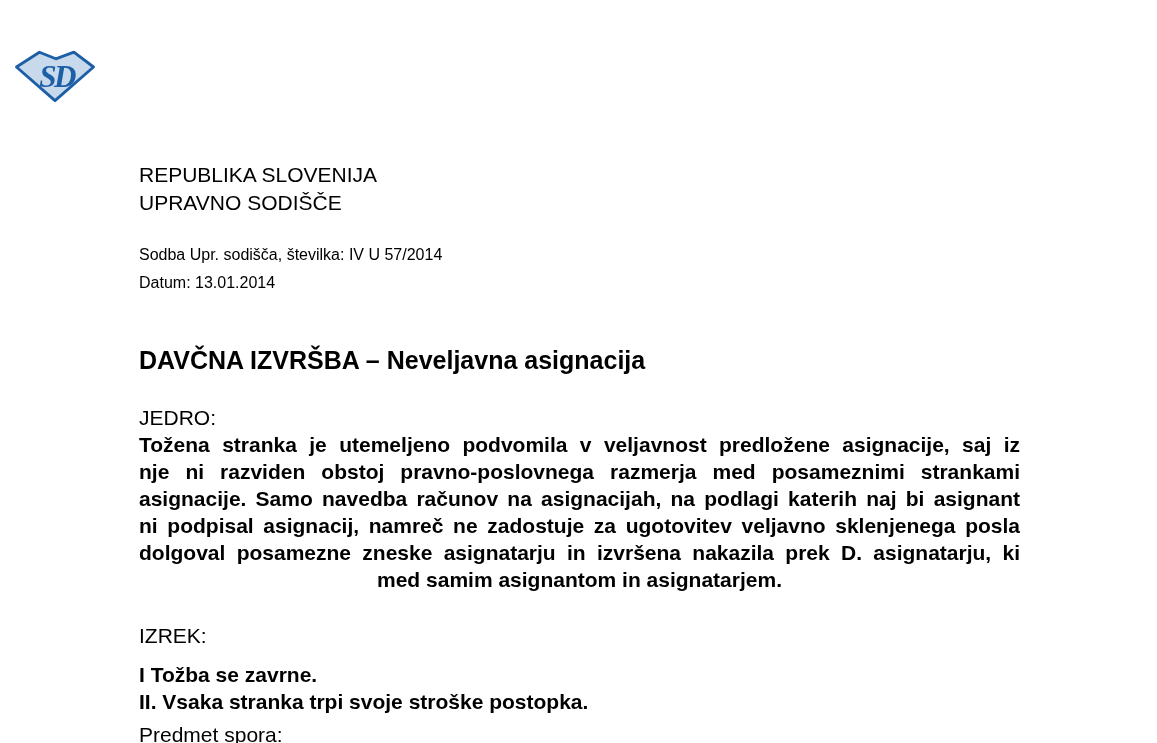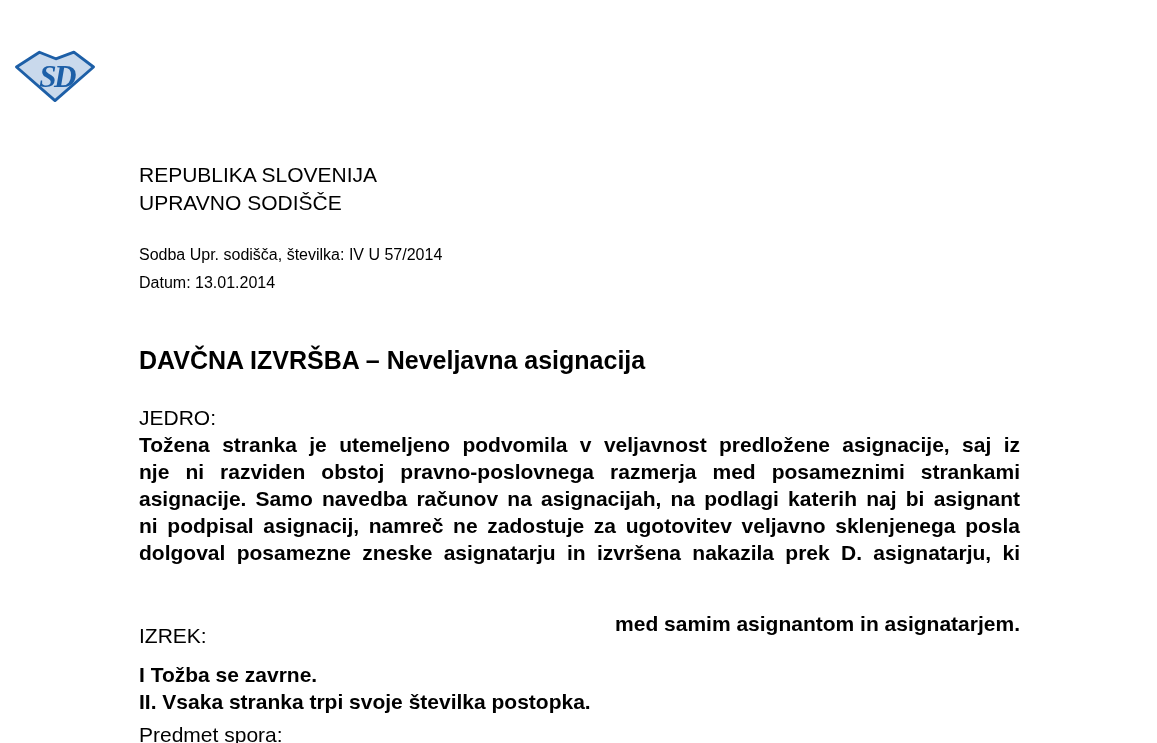--- a/index.html
+++ b/index.html
@@ -34,21 +34,21 @@
     top: 320px;
     font-size: 25px;
     font-weight: bold;
     line-height: 30px;
     margin-top: 25px;
   }
 
   .jedro-heading { top: 404px; }
   .jedro-para    { top: 431px; }
   .jline { text-align: justify; text-align-last: justify; }
-  .jline-last { text-align: right; margin-top: 44px; }
+  .jline-last { text-align: center; }
 
   .izrek-heading { top: 622px; }
   .izrek-items   { top: 649px; margin-top: 12px; }
 
   .predmet-heading { top: 721px; }
 </style>
 </head>
 <body>
 
 <div class="abs logo">
@@ -76,16 +76,16 @@
   <div class="t21 jline">nje ni razviden obstoj pravno-poslovnega razmerja med posameznimi strankami</div>
   <div class="t21 jline">asignacije. Samo navedba računov na asignacijah, na podlagi katerih naj bi asignant</div>
   <div class="t21 jline">ni podpisal asignacij, namreč ne zadostuje za ugotovitev veljavno sklenjenega posla</div>
   <div class="t21 jline">dolgoval posamezne zneske asignatarju in izvršena nakazila prek D. asignatarju, ki</div>
   <div class="t21 jline-last">med samim asignantom in asignatarjem.</div>
 </div>
 
 <div class="abs col t21 bold izrek-heading">IZREK:</div>
 <div class="abs col izrek-items">
   <div class="t21">I Tožba se zavrne.</div>
-  <div class="t21">II. Vsaka stranka trpi svoje številka postopka.</div>
+  <div class="t21">II. Vsaka stranka trpi svoje stroške postopka.</div>
 </div>
 
 <div class="abs col t21 bold predmet-heading">Predmet spora:</div>
 
 </body></html>

